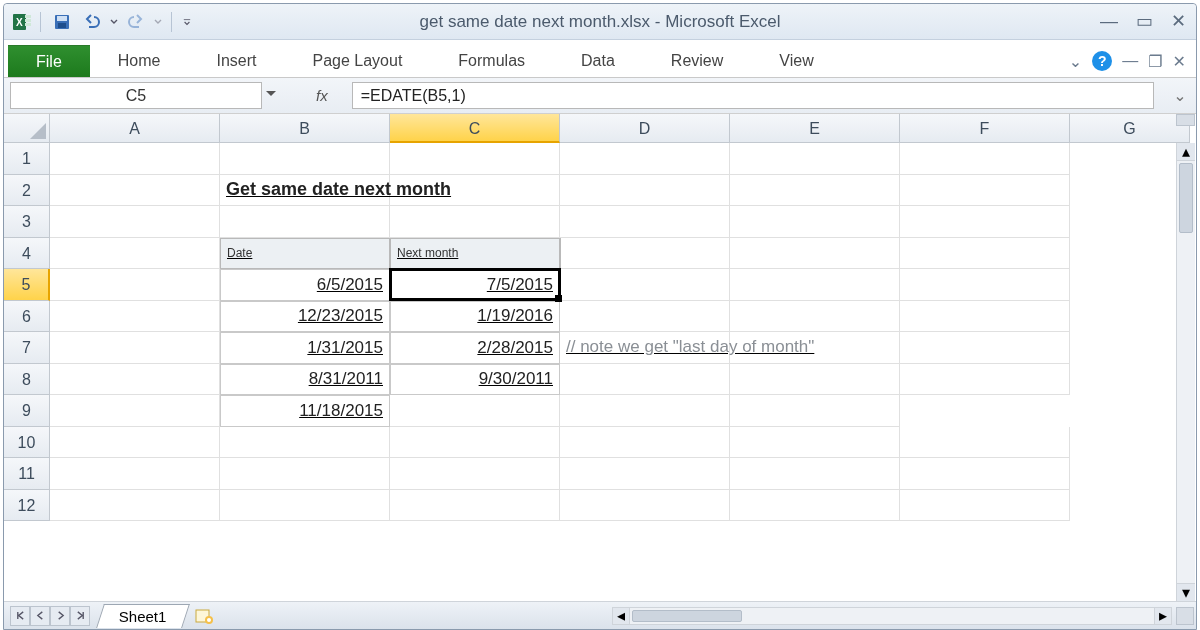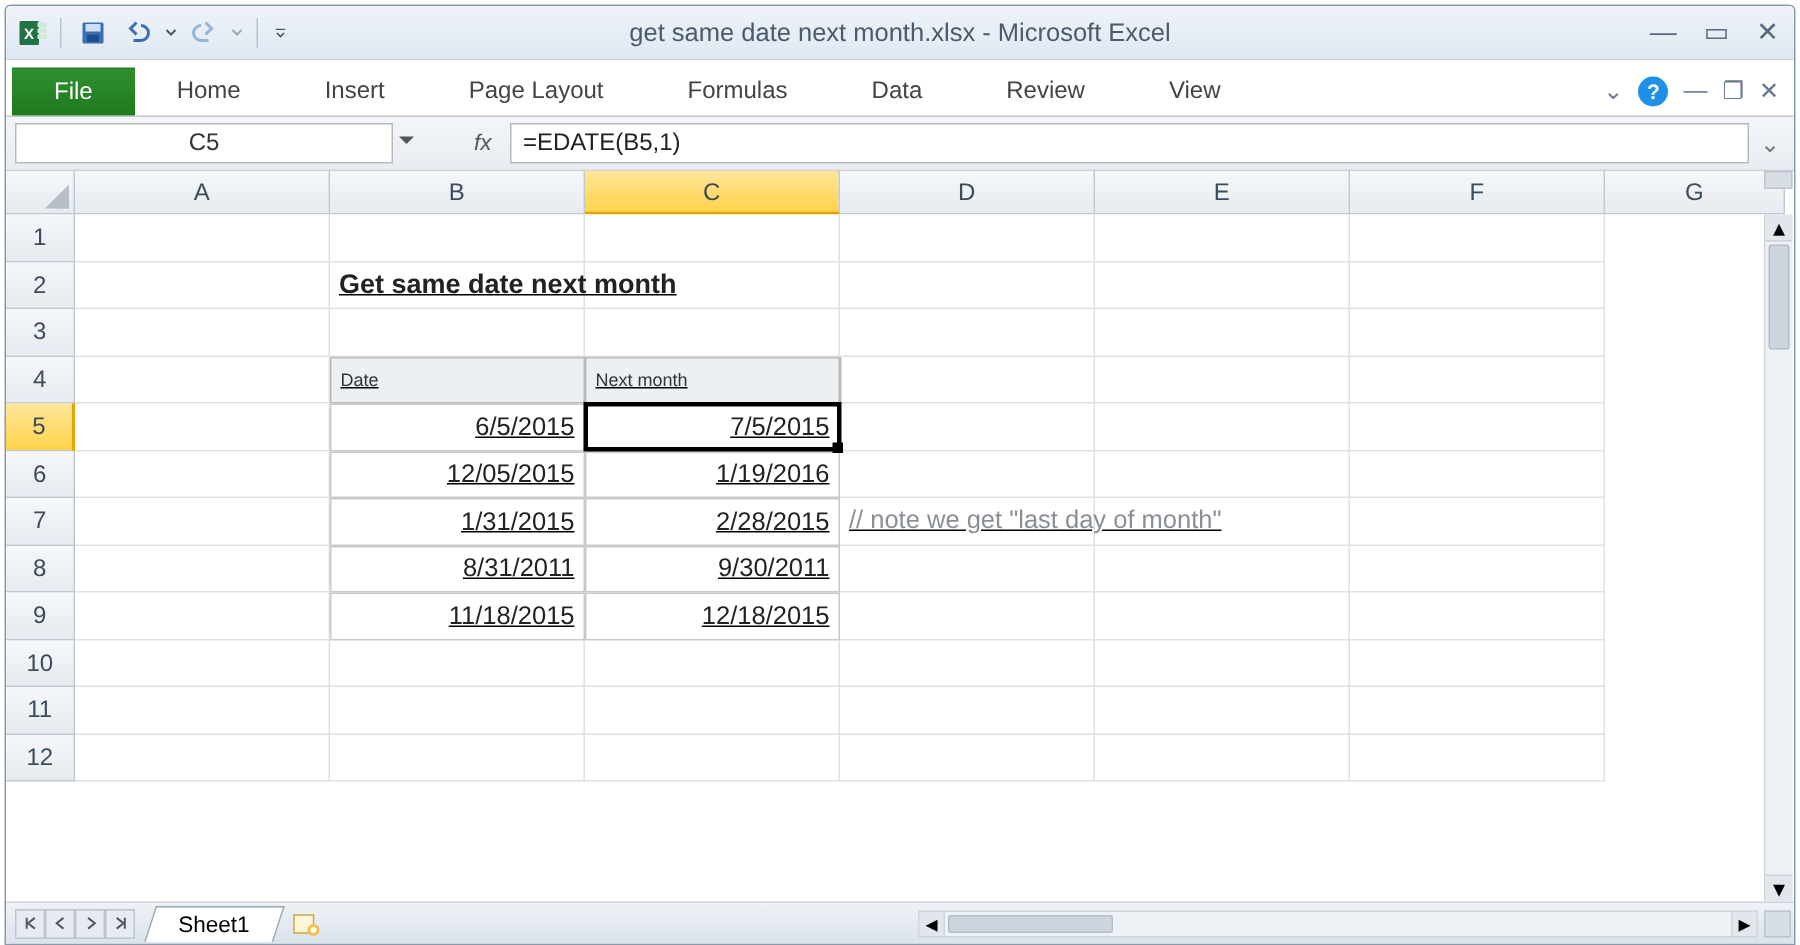--- a/index.html
+++ b/index.html
@@ -48,21 +48,21 @@
     height:36px; background:linear-gradient(#f2f5f9,#e8edf3); border-bottom:1px solid #cfcfcf;
     display:flex; align-items:center; padding:4px 6px; gap:6px;
   }
   .namebox{
     width:252px; height:27px; background:#fff; border:1px solid #b8b8b8;
     display:flex; align-items:center; padding:0 10px; font-size:16px; color:#333; position:relative;
     justify-content:center;
   }
   .namebox-drop{position:absolute; right:-18px; width:16px;height:16px; display:flex;align-items:center;justify-content:center;}
   .namebox-drop:before{content:""; border:5px solid transparent; border-top-color:#555;}
-  .fx-area{display:flex;align-items:center;gap:4px;flex:1;margin-left:40px;}
+  .fx-area{display:flex;align-items:center;gap:16px;flex:1;margin-left:40px;}
   .fx-label{font-style:italic; font-size:15px; color:#555; padding:0 8px;}
   .fx-input{
     flex:1; height:27px; background:#fff; border:1px solid #b8b8b8;
     padding:0 8px; font-size:16px; color:#222; display:flex; align-items:center;
   }
   .fx-expand{width:20px;display:flex;align-items:center;justify-content:center;color:#777;}
   
   .grid-wrap{flex:1; display:flex; overflow:hidden; position:relative;}
   .corner{width:46px;height:29px;background:linear-gradient(#f5f7fa,#e6ebf1);border-right:1px solid #c2c8cf;border-bottom:1px solid #c2c8cf; position:relative;}
   .corner:after{content:"";position:absolute;right:3px;bottom:3px;border:8px solid transparent;border-right-color:#b6bec8;border-bottom-color:#b6bec8;}
@@ -276,21 +276,21 @@
       <div class="row">
           <div class="cell"></div>
           <div class="cell tbl-cell r">6/5/2015</div>
           <div class="cell tbl-cell r">7/5/2015</div>
           <div class="cell"></div>
           <div class="cell"></div>
           <div class="cell"></div>
         </div>
       <div class="row">
           <div class="cell"></div>
-          <div class="cell tbl-cell r">12/05/2015</div>
+          <div class="cell tbl-cell r">12/23/2015</div>
           <div class="cell tbl-cell r">1/19/2016</div>
           <div class="cell"></div>
           <div class="cell"></div>
           <div class="cell"></div>
         </div>
       <div class="row">
           <div class="cell"></div>
           <div class="cell tbl-cell r">1/31/2015</div>
           <div class="cell tbl-cell r">2/28/2015</div>
           <div class="cell note" style="overflow:visible;border-left:none">
@@ -303,21 +303,20 @@
           <div class="cell"></div>
           <div class="cell tbl-cell r">8/31/2011</div>
           <div class="cell tbl-cell r">9/30/2011</div>
           <div class="cell"></div>
           <div class="cell"></div>
           <div class="cell"></div>
         </div>
       <div class="row">
           <div class="cell"></div>
           <div class="cell tbl-cell r">11/18/2015</div>
-          <div class="cell tbl-cell r">12/18/2015</div>
           <div class="cell"></div>
           <div class="cell"></div>
           <div class="cell"></div>
         </div>
 
       <div class="row">
           <div class="cell"></div>
           <div class="cell"></div>
           <div class="cell"></div>
           <div class="cell"></div>

